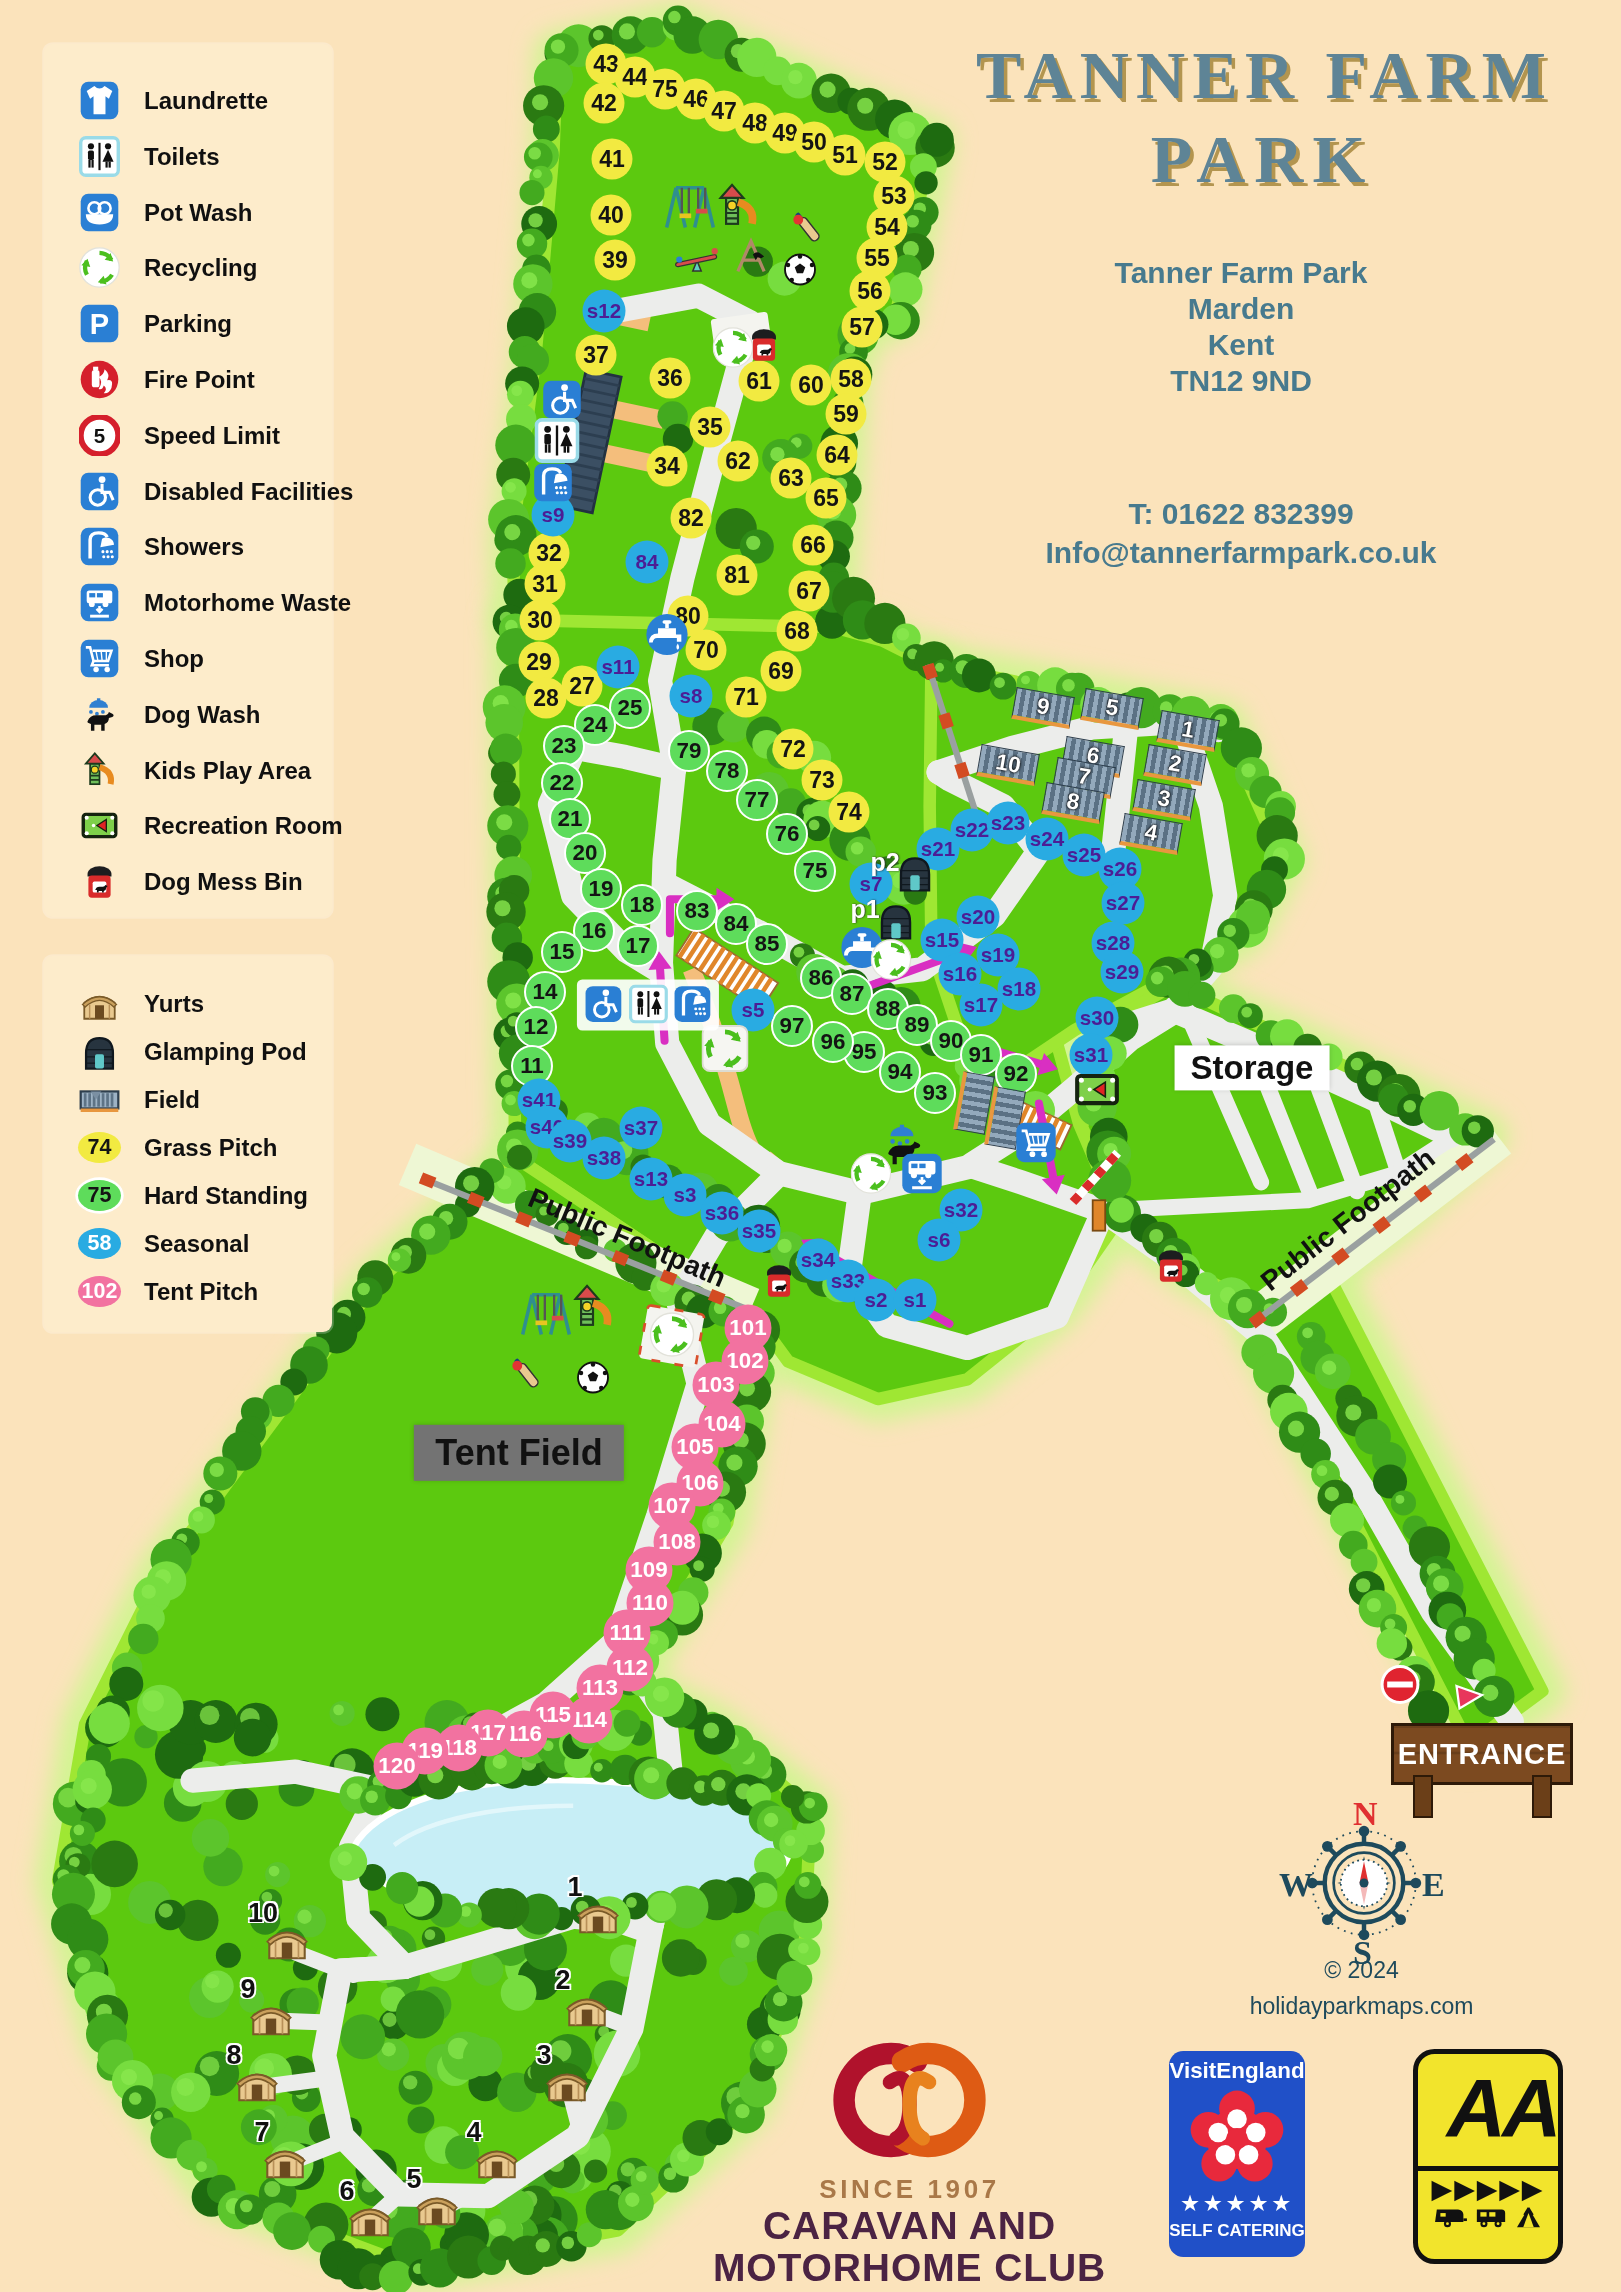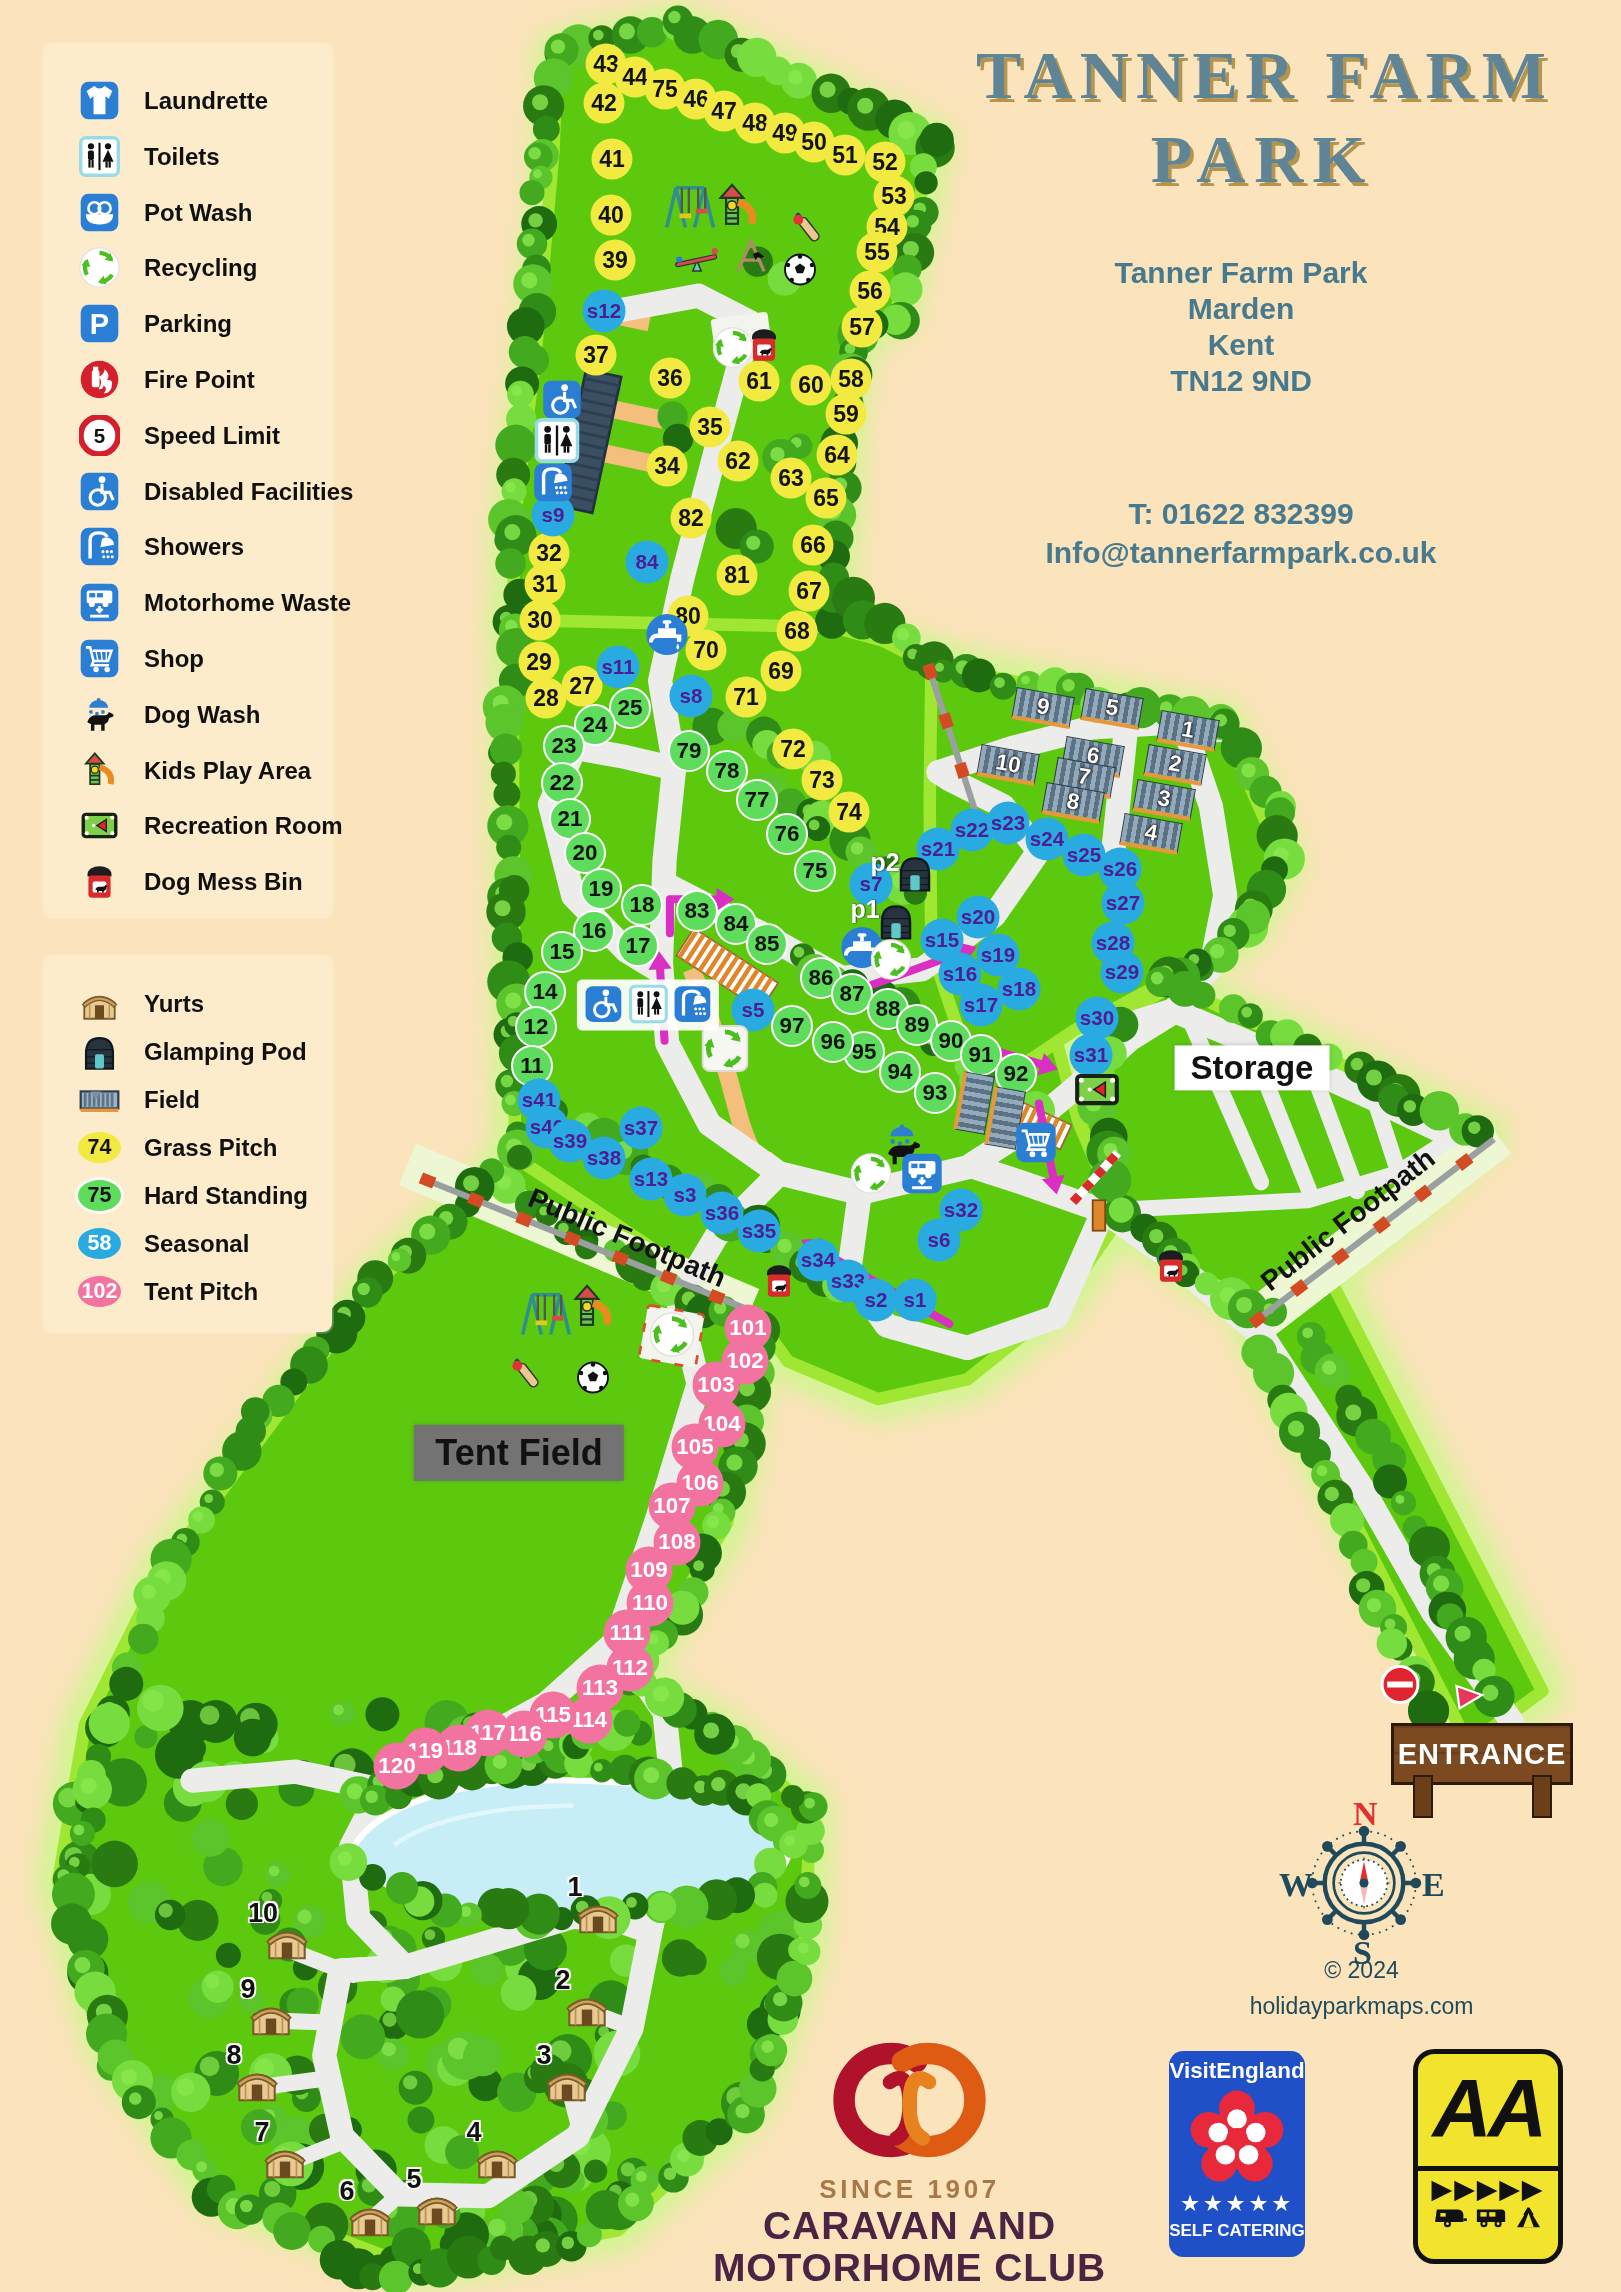--- a/index.html
+++ b/index.html
@@ -62,21 +62,21 @@
   #cmc{position:absolute;left:708px;top:2033px;width:403px;text-align:center;}
   #cmc .since{color:#a97848;font-weight:bold;font-size:26px;letter-spacing:3.6px;margin-top:7.2px;}
   #cmc .cl{color:#4b2343;font-weight:bold;font-size:39px;letter-spacing:0.9px;line-height:42px;}
   #ve{position:absolute;left:1169px;top:2051px;width:136px;height:206px;background:#2050c8;border-radius:14.3px;
       text-align:center;color:#fff;}
   #ve .vt{font-weight:bold;font-size:22.4px;margin-top:7.2px;}
   #ve .stars{font-size:22.4px;letter-spacing:2.7px;margin-top:106px;}
   #ve .sc{font-weight:bold;font-size:17px;margin-top:3.6px;}
   #aa{position:absolute;left:1413px;top:2049px;width:150px;height:215px;background:#f2e42c;border:5.4px solid #111;
       border-radius:21.5px;box-sizing:border-box;text-align:center;}
-  #aa .aat{font-weight:900;font-size:82px;font-style:italic;color:#111;line-height:107px;letter-spacing:-3.6px;}
+  #aa .aat{font-weight:900;font-size:82px;font-style:italic;color:#111;line-height:107px;letter-spacing:-3.6px;text-align:right;}
   #aa .div{height:4.5px;background:#111;margin:5.4px 0 1.8px;}
   #aa .arr{font-size:27px;color:#111;letter-spacing:1.8px;}
   #aa .vics{display:flex;justify-content:space-around;padding:1.8px 12.5px;}
 </style>
 </head>
 <body>
 
 <div id="stage">
   <svg id="mapsvg" width="1622" height="2293" viewBox="0 0 1811 2560">
       <rect width="1811" height="2560" fill="#fbe3bb"></rect>
@@ -1123,21 +1123,21 @@
       <div class="mk g" style="left: 665px; top: 89px;">75</div>
       <div class="mk g" style="left: 696px; top: 99px;">46</div>
       <div class="mk g" style="left: 724px; top: 111px;">47</div>
       <div class="mk g" style="left: 755px; top: 123px;">48</div>
       <div class="mk g" style="left: 785px; top: 133px;">49</div>
       <div class="mk g" style="left: 814px; top: 142px;">50</div>
       <div class="mk g" style="left: 845px; top: 155px;">51</div>
       <div class="mk g" style="left: 885px; top: 162px;">52</div>
       <div class="mk g" style="left: 894px; top: 196px;">53</div>
       <div class="mk g" style="left: 887px; top: 227px;">54</div>
-      <div class="mk g" style="left: 877px; top: 252px;">55</div>
+      <div class="mk g" style="left: 877px; top: 258px;">55</div>
       <div class="mk g" style="left: 870px; top: 291px;">56</div>
       <div class="mk g" style="left: 862px; top: 327px;">57</div>
       <div class="mk g" style="left: 604px; top: 103px;">42</div>
       <div class="mk g" style="left: 612px; top: 159px;">41</div>
       <div class="mk g" style="left: 611px; top: 215px;">40</div>
       <div class="mk g" style="left: 615px; top: 260px;">39</div>
       <div class="mk g" style="left: 596px; top: 355px;">37</div>
       <div class="mk g" style="left: 670px; top: 378px;">36</div>
       <div class="mk g" style="left: 710px; top: 427px;">35</div>
       <div class="mk g" style="left: 667px; top: 466px;">34</div>

